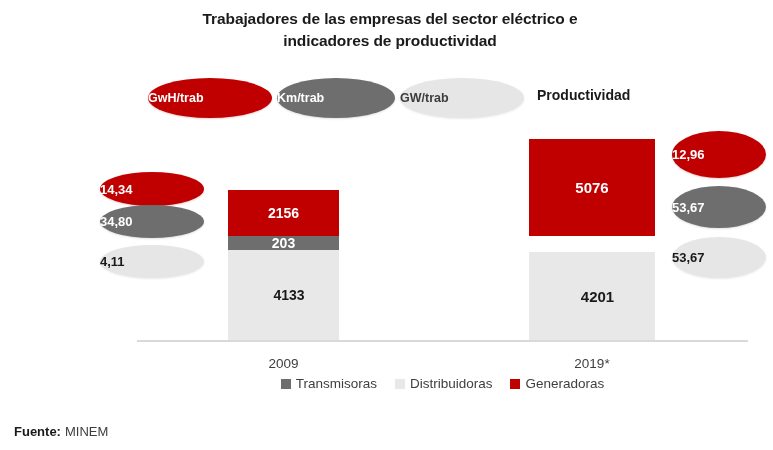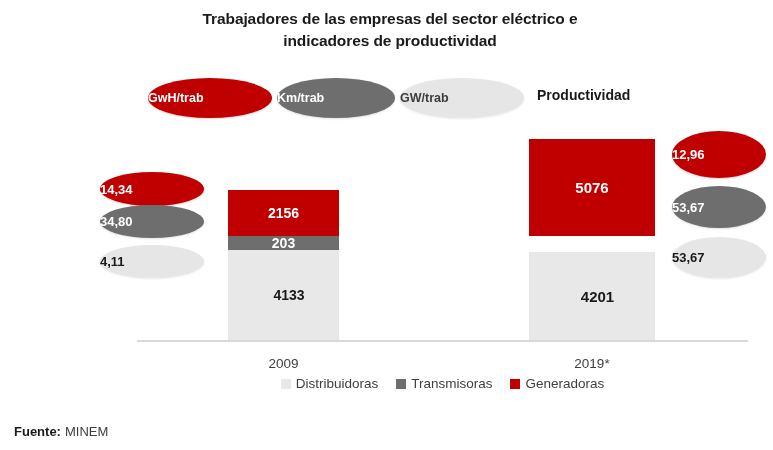--- a/index.html
+++ b/index.html
@@ -250,26 +250,26 @@
         <span>4201</span>
       </div>
     </div>
   </div>
 
   <div class="cat-label" id="cat-2009">2009</div>
   <div class="cat-label" id="cat-2019">2019*</div>
 
   <div id="series-legend">
     <div class="legend-item">
+      <span class="legend-swatch sw-tra"></span>
+      <span>Transmisoras</span>
+    </div>
+    <div class="legend-item">
       <span class="legend-swatch sw-dis"></span>
       <span>Distribuidoras</span>
-    </div>
-    <div class="legend-item">
-      <span class="legend-swatch sw-tra"></span>
-      <span>Transmisoras</span>
     </div>
     <div class="legend-item">
       <span class="legend-swatch sw-gen"></span>
       <span>Generadoras</span>
     </div>
   </div>
 
   <div id="footer">
     <span id="footer-label">Fuente:</span><span id="footer-value">MINEM</span>
   </div>

